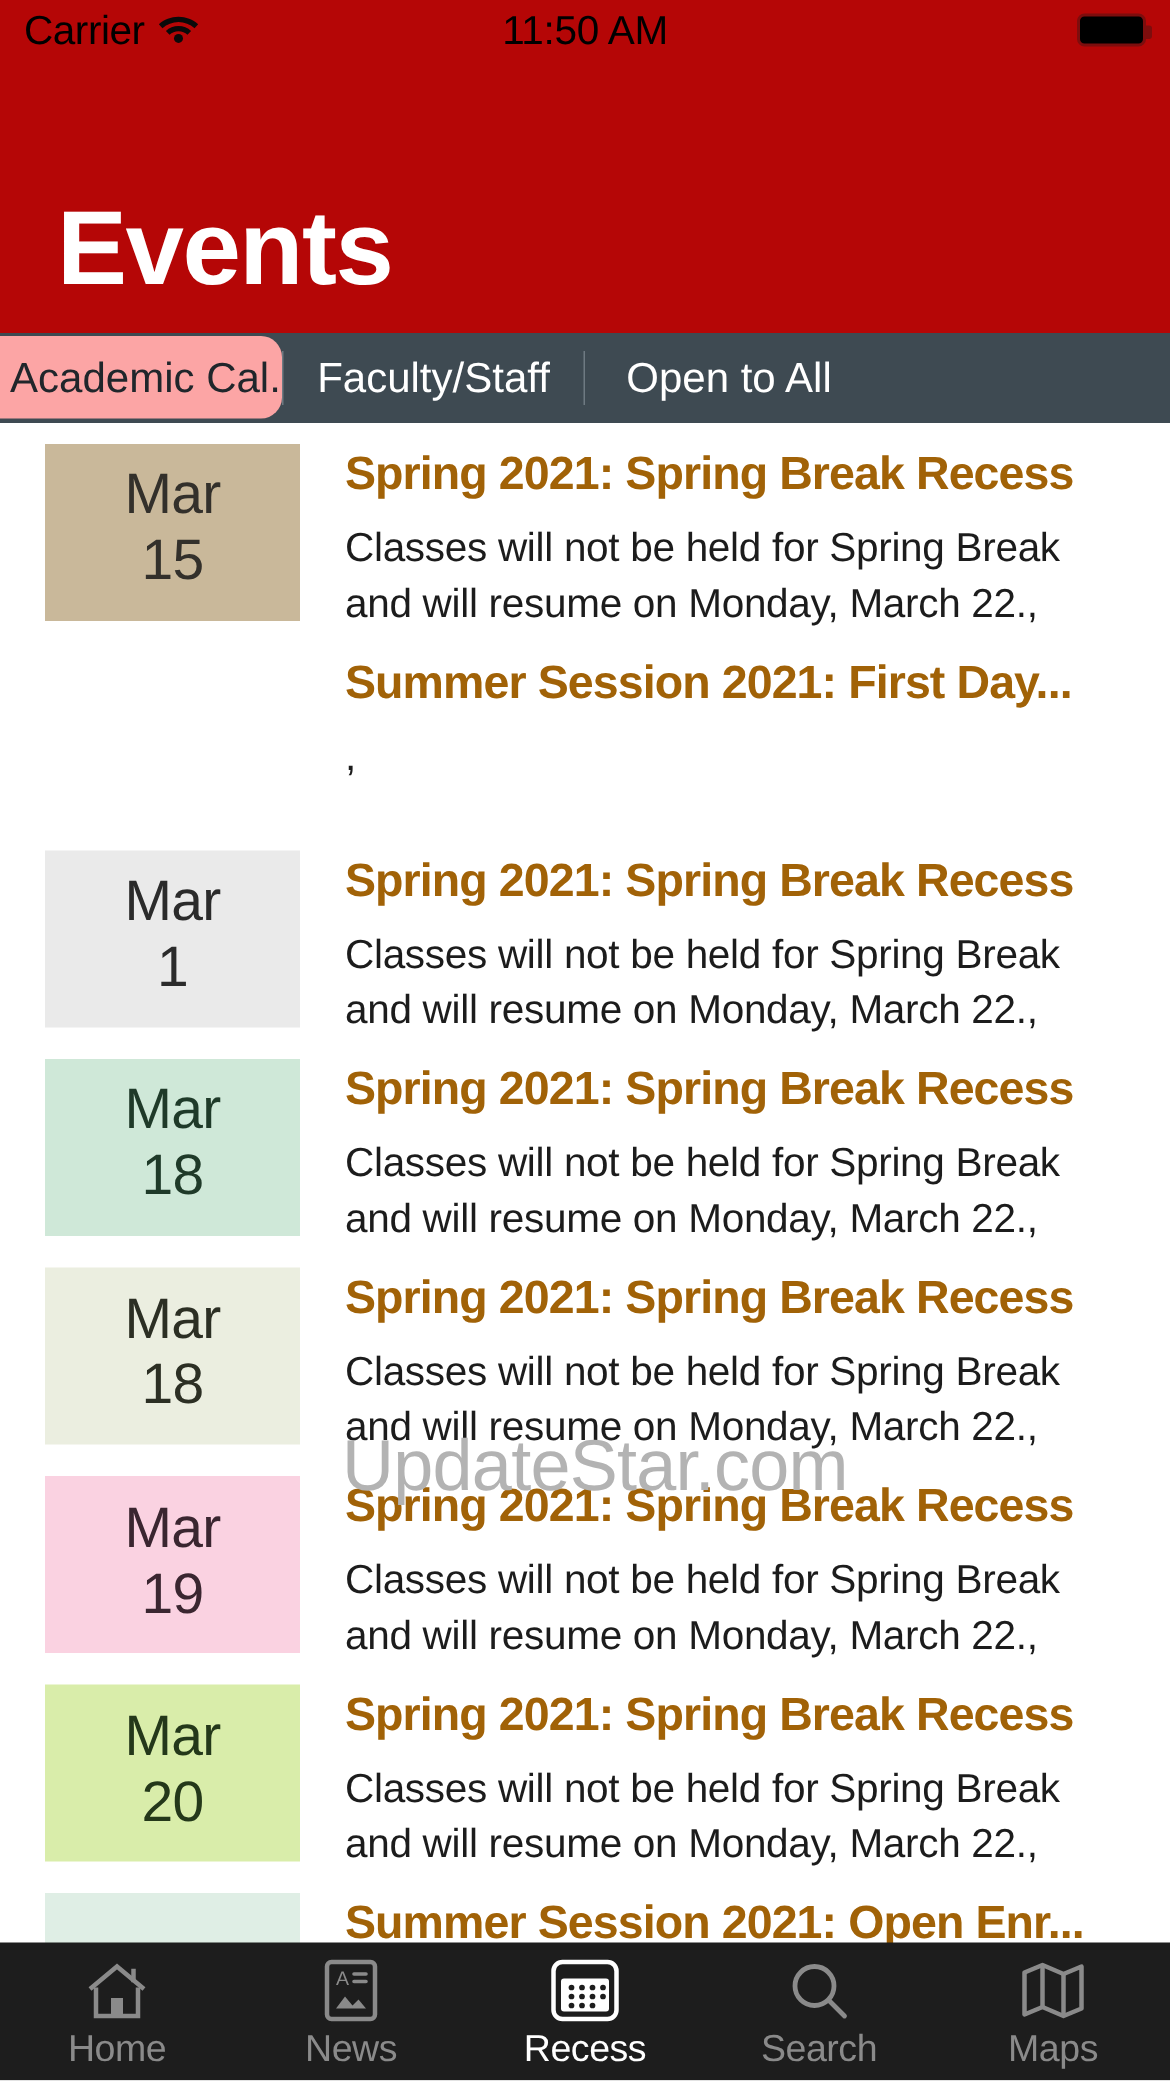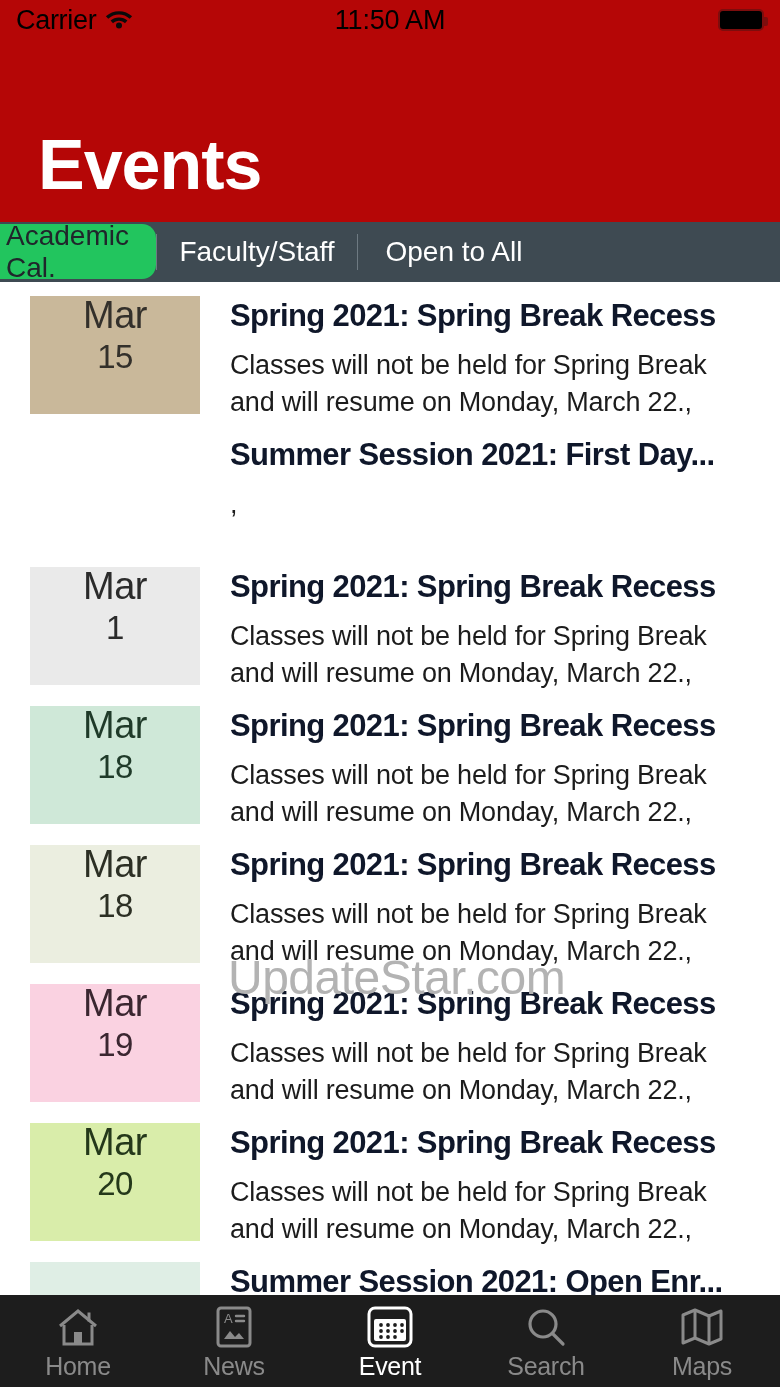--- a/index.html
+++ b/index.html
@@ -99,24 +99,24 @@
   .tab {
     flex: 0 0 auto;
     display: flex;
     align-items: center;
     justify-content: center;
     color: #ffffff;
     font-size: 28px;
     position: relative;
   }
   .tab.active {
-    background: #22c55e;
+    background: #fca5a5;
     color: #20262b;
     border-radius: 0 14px 14px 0;
-    width: 156px;
+    width: 188px;
     margin: 2px 0 3px 0;
     padding-left: 6px;
   }
   .tab-students   { width: 200px; }
   .tab-faculty    { width: 200px; }
   .tab-open       { width: 192px; }
   .tab-sep {
     width: 1px;
     background: #6e7a82;
     margin: 12px 0;
@@ -135,42 +135,43 @@
     align-items: flex-start;
     padding: 14px 30px 0 30px;
   }
   .date-box {
     flex: 0 0 170px;
     width: 170px;
     height: 118px;
     display: flex;
     flex-direction: column;
     align-items: center;
+    justify-content: center;
     margin-right: 30px;
   }
   .date-box.empty { background: transparent; }
   .date-mon {
     font-size: 38px;
     line-height: 1.05;
     letter-spacing: -0.5px;
   }
   .date-day {
-    font-size: 33px;
+    font-size: 38px;
     line-height: 1.25;
     letter-spacing: -0.5px;
   }
   .event-body {
     flex: 1 1 auto;
     padding-top: 2px;
     min-width: 0;
   }
   .event-title {
     font-size: 31px;
     font-weight: bold;
-    color: #0f172a;
+    color: #a16207;
     letter-spacing: -0.6px;
     line-height: 1.18;
     white-space: nowrap;
     overflow: hidden;
   }
   .event-desc {
     font-size: 27px;
     color: #1c1c1c;
     line-height: 1.38;
     margin-top: 12px;
@@ -403,21 +404,21 @@
             <circle cx="14" cy="25" r="1.9"></circle>
               <circle cx="21" cy="25" r="1.9"></circle>
             <circle cx="28" cy="25" r="1.9"></circle>
               <circle cx="35" cy="25" r="1.9"></circle>
             <circle cx="14" cy="31" r="1.9"></circle>
               <circle cx="21" cy="31" r="1.9"></circle>
             <circle cx="28" cy="31" r="1.9"></circle>
           </g>
         </svg>
       </span>
-      <span class="nav-label">Event</span>
+      <span class="nav-label">Recess</span>
     </div>
 
     <div class="nav-item">
       <span class="nav-icon">
         <svg width="44" height="44" viewBox="0 0 44 44" fill="none" stroke="currentColor" stroke-width="3.2">
           <circle cx="19" cy="19" r="13"></circle>
           <path d="M28.5 28.5 L39 39" stroke-linecap="round"></path>
         </svg>
       </span>
       <span class="nav-label">Search</span>

